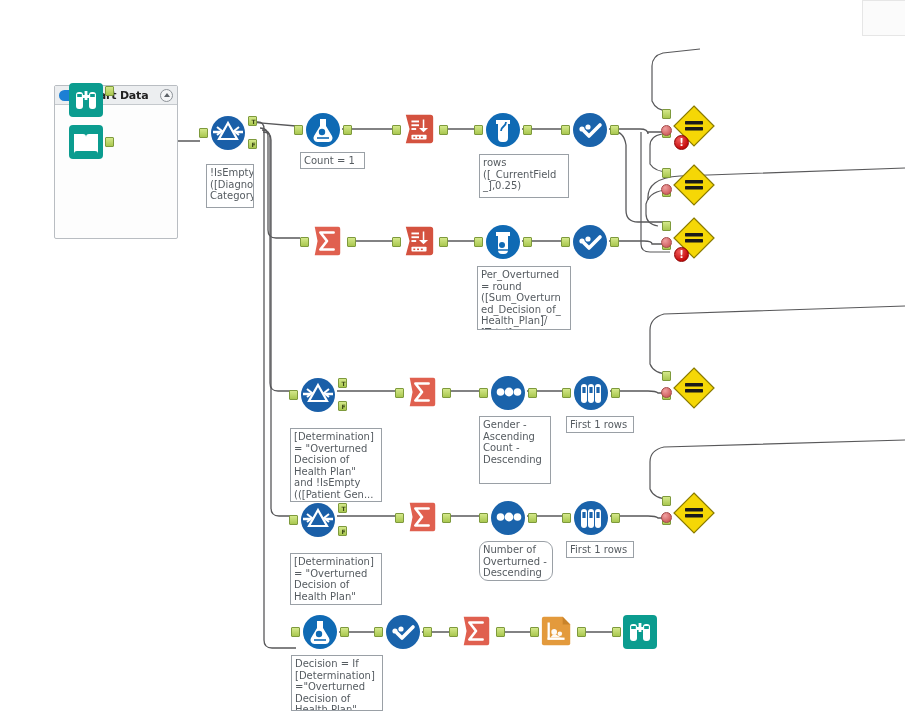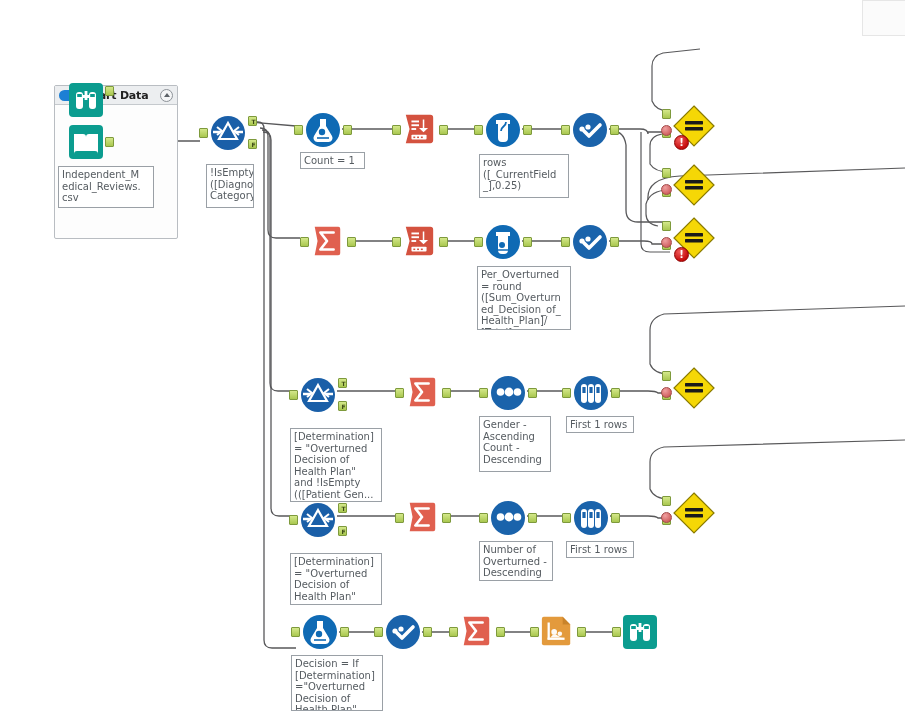--- a/index.html
+++ b/index.html
@@ -266,23 +266,20 @@
   <div class="node" style="left:68px; top:124px;">
     <svg class="glyph" viewBox="0 0 36 36">
       <rect x="1" y="1" width="34" height="34" rx="4" fill="#0b9c8f"></rect>
       <g fill="#ffffff">
         <path d="M6 10 h9 a3 3 0 0 1 3 3 v14 h-9 a3 3 0 0 0 -3 3 z"></path>
         <path d="M30 10 h-9 a3 3 0 0 0 -3 3 v14 h9 a3 3 0 0 1 3 3 z"></path>
       </g>
     </svg>
     <div class="anchor out" style="right:-10px; top:13px;"></div>
   </div>
-  <div class="annot" style="left:58px; top:166px; width:96px; height:42px;">Independent_M
-edical_Reviews.
-csv</div>
 
   <div class="node" style="left:210px; top:115px;">
     <svg class="glyph" viewBox="0 0 36 36">
       <circle cx="18" cy="18" r="17" fill="#1a5fa8"></circle>
       <path d="M18 8 L27 24 L9 24 Z" fill="none" stroke="#ffffff" stroke-width="2.2"></path>
       <path d="M3 17 h8 M25 17 h8" stroke="#ffffff" stroke-width="2.4"></path>
       <path d="M7 12 l5 4 l-5 4 M29 12 l-5 4 l5 4" fill="none" stroke="#ffffff" stroke-width="2"></path>
     </svg>
     <div class="anchor in"></div>
     <div class="anchor t">
@@ -444,21 +441,21 @@
   <div class="node" style="left:490px; top:375px;">
     <svg class="glyph" viewBox="0 0 36 36">
       <circle cx="18" cy="18" r="17" fill="#1a63ab"></circle>
       <circle cx="10.5" cy="17" r="3.8" fill="#ffffff"></circle>
       <circle cx="19" cy="17" r="4.4" fill="#ffffff"></circle>
       <circle cx="27.5" cy="17" r="3.8" fill="#ffffff"></circle>
     </svg>
     <div class="anchor in"></div>
     <div class="anchor out"></div>
   </div>
-  <div class="annot" style="left:479px; top:416px; width:72px; height:56px;">Gender -
+  <div class="annot" style="left:479px; top:416px; width:72px; height:68px;">Gender -
 Ascending
 Count -
 Descending</div>
 
   <div class="node" style="left:573px; top:375px;">
     <svg class="glyph" viewBox="0 0 36 36">
       <circle cx="18" cy="18" r="17" fill="#1a63ab"></circle>
       <g fill="#ffffff">
         <rect x="8" y="9" width="6" height="19" rx="3"></rect>
         <rect x="15" y="9" width="6" height="19" rx="3"></rect>
@@ -507,21 +504,21 @@
   <div class="node" style="left:490px; top:500px;">
     <svg class="glyph" viewBox="0 0 36 36">
       <circle cx="18" cy="18" r="17" fill="#1a63ab"></circle>
       <circle cx="10.5" cy="17" r="3.8" fill="#ffffff"></circle>
       <circle cx="19" cy="17" r="4.4" fill="#ffffff"></circle>
       <circle cx="27.5" cy="17" r="3.8" fill="#ffffff"></circle>
     </svg>
     <div class="anchor in"></div>
     <div class="anchor out"></div>
   </div>
-  <div class="annot" style="left:479px; top:541px; width:74px; height:40px;">Number of
+  <div class="annot" style="left:479px; top:541px; width:74px; height:40px;border-radius:9px;">Number of
 Overturned -
 Descending</div>
 
   <div class="node" style="left:573px; top:500px;">
     <svg class="glyph" viewBox="0 0 36 36">
       <circle cx="18" cy="18" r="17" fill="#1a63ab"></circle>
       <g fill="#ffffff">
         <rect x="8" y="9" width="6" height="19" rx="3"></rect>
         <rect x="15" y="9" width="6" height="19" rx="3"></rect>
         <rect x="22" y="9" width="6" height="19" rx="3"></rect>

